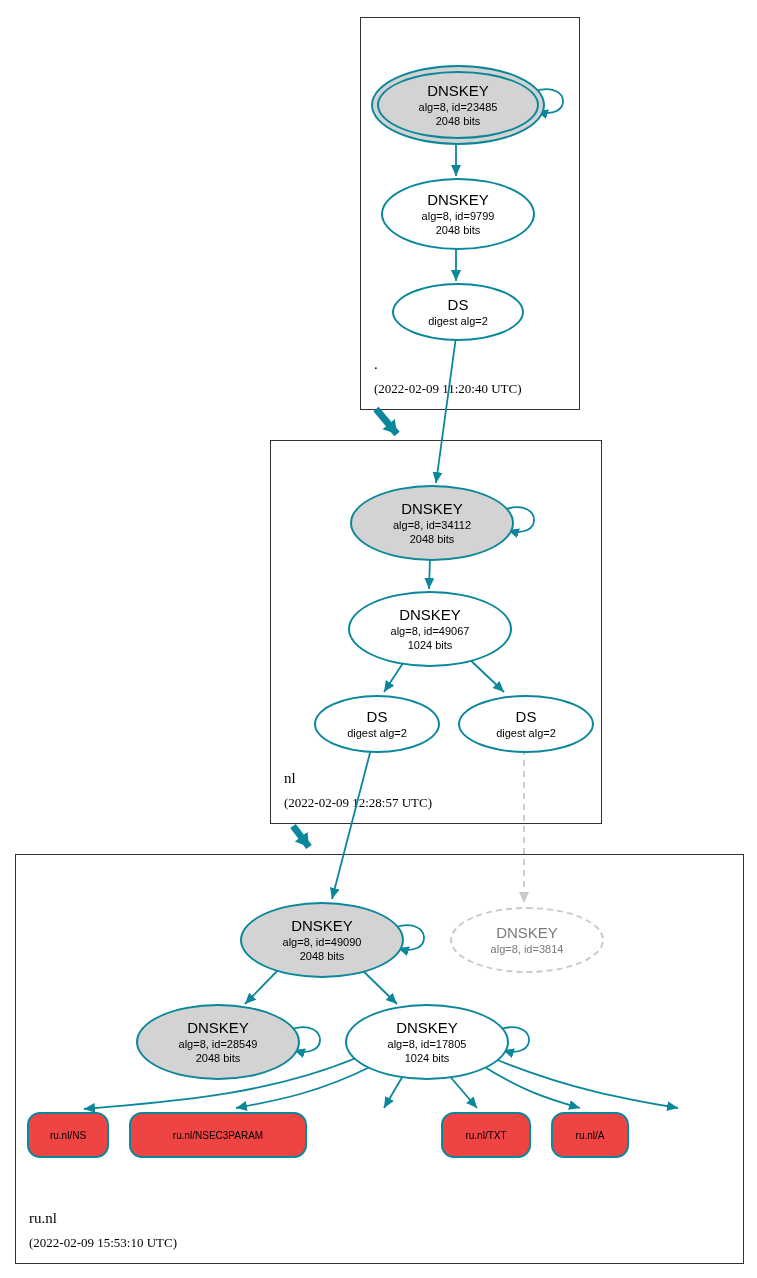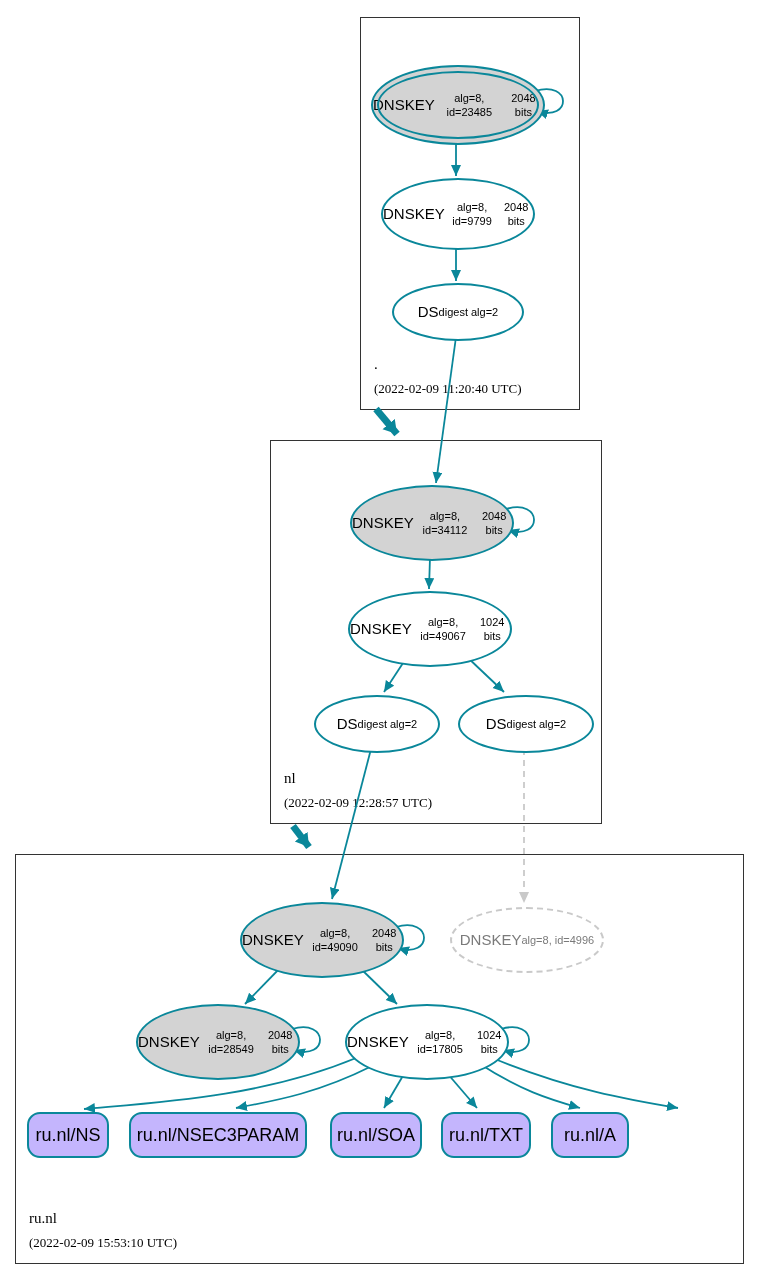--- a/index.html
+++ b/index.html
@@ -23,40 +23,40 @@
     position:absolute;left:13px;bottom:36px;
     font-family:"Liberation Serif",serif;font-size:15px;color:#000;
   }
   .zone-timestamp{
     position:absolute;left:13px;bottom:12px;
     font-family:"Liberation Serif",serif;font-size:13px;color:#000;margin-top:19px;
   }
   svg.edges{position:absolute;left:0;top:0;z-index:1;pointer-events:none;}
   .node{
     position:absolute;z-index:2;
-    display:flex;flex-direction:row;align-items:center;justify-content:center;
+    display:flex;flex-direction:column;align-items:center;justify-content:center;
     text-align:center;color:#000;
   }
   .ellipse{
     border:2px solid var(--teal);border-radius:50%;background:#fff;
   }
   .ksk{background:var(--ksk-fill);}
   .double::before{
     content:"";position:absolute;inset:4px;
     border:2px solid var(--teal);border-radius:50%;
     pointer-events:none;
   }
   .dashed{
     border:2px dashed var(--missing);background:#fff;color:#7a7a7a;
   }
   .node-title{font-size:15px;line-height:1.2;}
   .node-sub{font-size:11px;line-height:1.3;}
   .rrset{
-    border:2px solid var(--teal);border-radius:13px;background:#c4b5fd;
-    font-size:18px;
+    border:2px solid var(--teal);border-radius:13px;background:#ef4444;
+    font-size:10px;
   }
 </style>
 </head>
 <body>
 
 <div id="canvas">
 
   <div class="zone-box" style="left:360px;top:17px;width:218px;height:391px">
     <div class="zone-label">.</div>
     <div class="zone-timestamp">(2022-02-09 11:20:40 UTC)</div>
@@ -152,44 +152,41 @@
   </div>
 
   <div class="node ellipse ksk" style="left:240px;top:902px;width:160px;height:72px">
     <div class="node-title">DNSKEY</div>
     <div class="node-sub">alg=8, id=49090</div>
     <div class="node-sub">2048 bits</div>
   </div>
 
   <div class="node ellipse dashed" style="left:450px;top:907px;width:150px;height:62px">
     <div class="node-title">DNSKEY</div>
-    <div class="node-sub">alg=8, id=4996</div>
+    <div class="node-sub">alg=8, id=3814</div>
   </div>
 
   <div class="node ellipse ksk" style="left:136px;top:1004px;width:160px;height:72px">
     <div class="node-title">DNSKEY</div>
     <div class="node-sub">alg=8, id=28549</div>
     <div class="node-sub">2048 bits</div>
   </div>
 
   <div class="node ellipse" style="left:345px;top:1004px;width:160px;height:72px">
     <div class="node-title">DNSKEY</div>
     <div class="node-sub">alg=8, id=17805</div>
     <div class="node-sub">1024 bits</div>
   </div>
 
   <div class="node rrset" style="left:27px;top:1112px;width:78px;height:42px">
     <div>ru.nl/NS</div>
   </div>
   <div class="node rrset" style="left:129px;top:1112px;width:174px;height:42px">
     <div>ru.nl/NSEC3PARAM</div>
   </div>
-  <div class="node rrset" style="left:330px;top:1112px;width:88px;height:42px">
-    <div>ru.nl/SOA</div>
-  </div>
   <div class="node rrset" style="left:441px;top:1112px;width:86px;height:42px">
     <div>ru.nl/TXT</div>
   </div>
   <div class="node rrset" style="left:551px;top:1112px;width:74px;height:42px">
     <div>ru.nl/A</div>
   </div>
 
 </div>
 
 </body></html>

